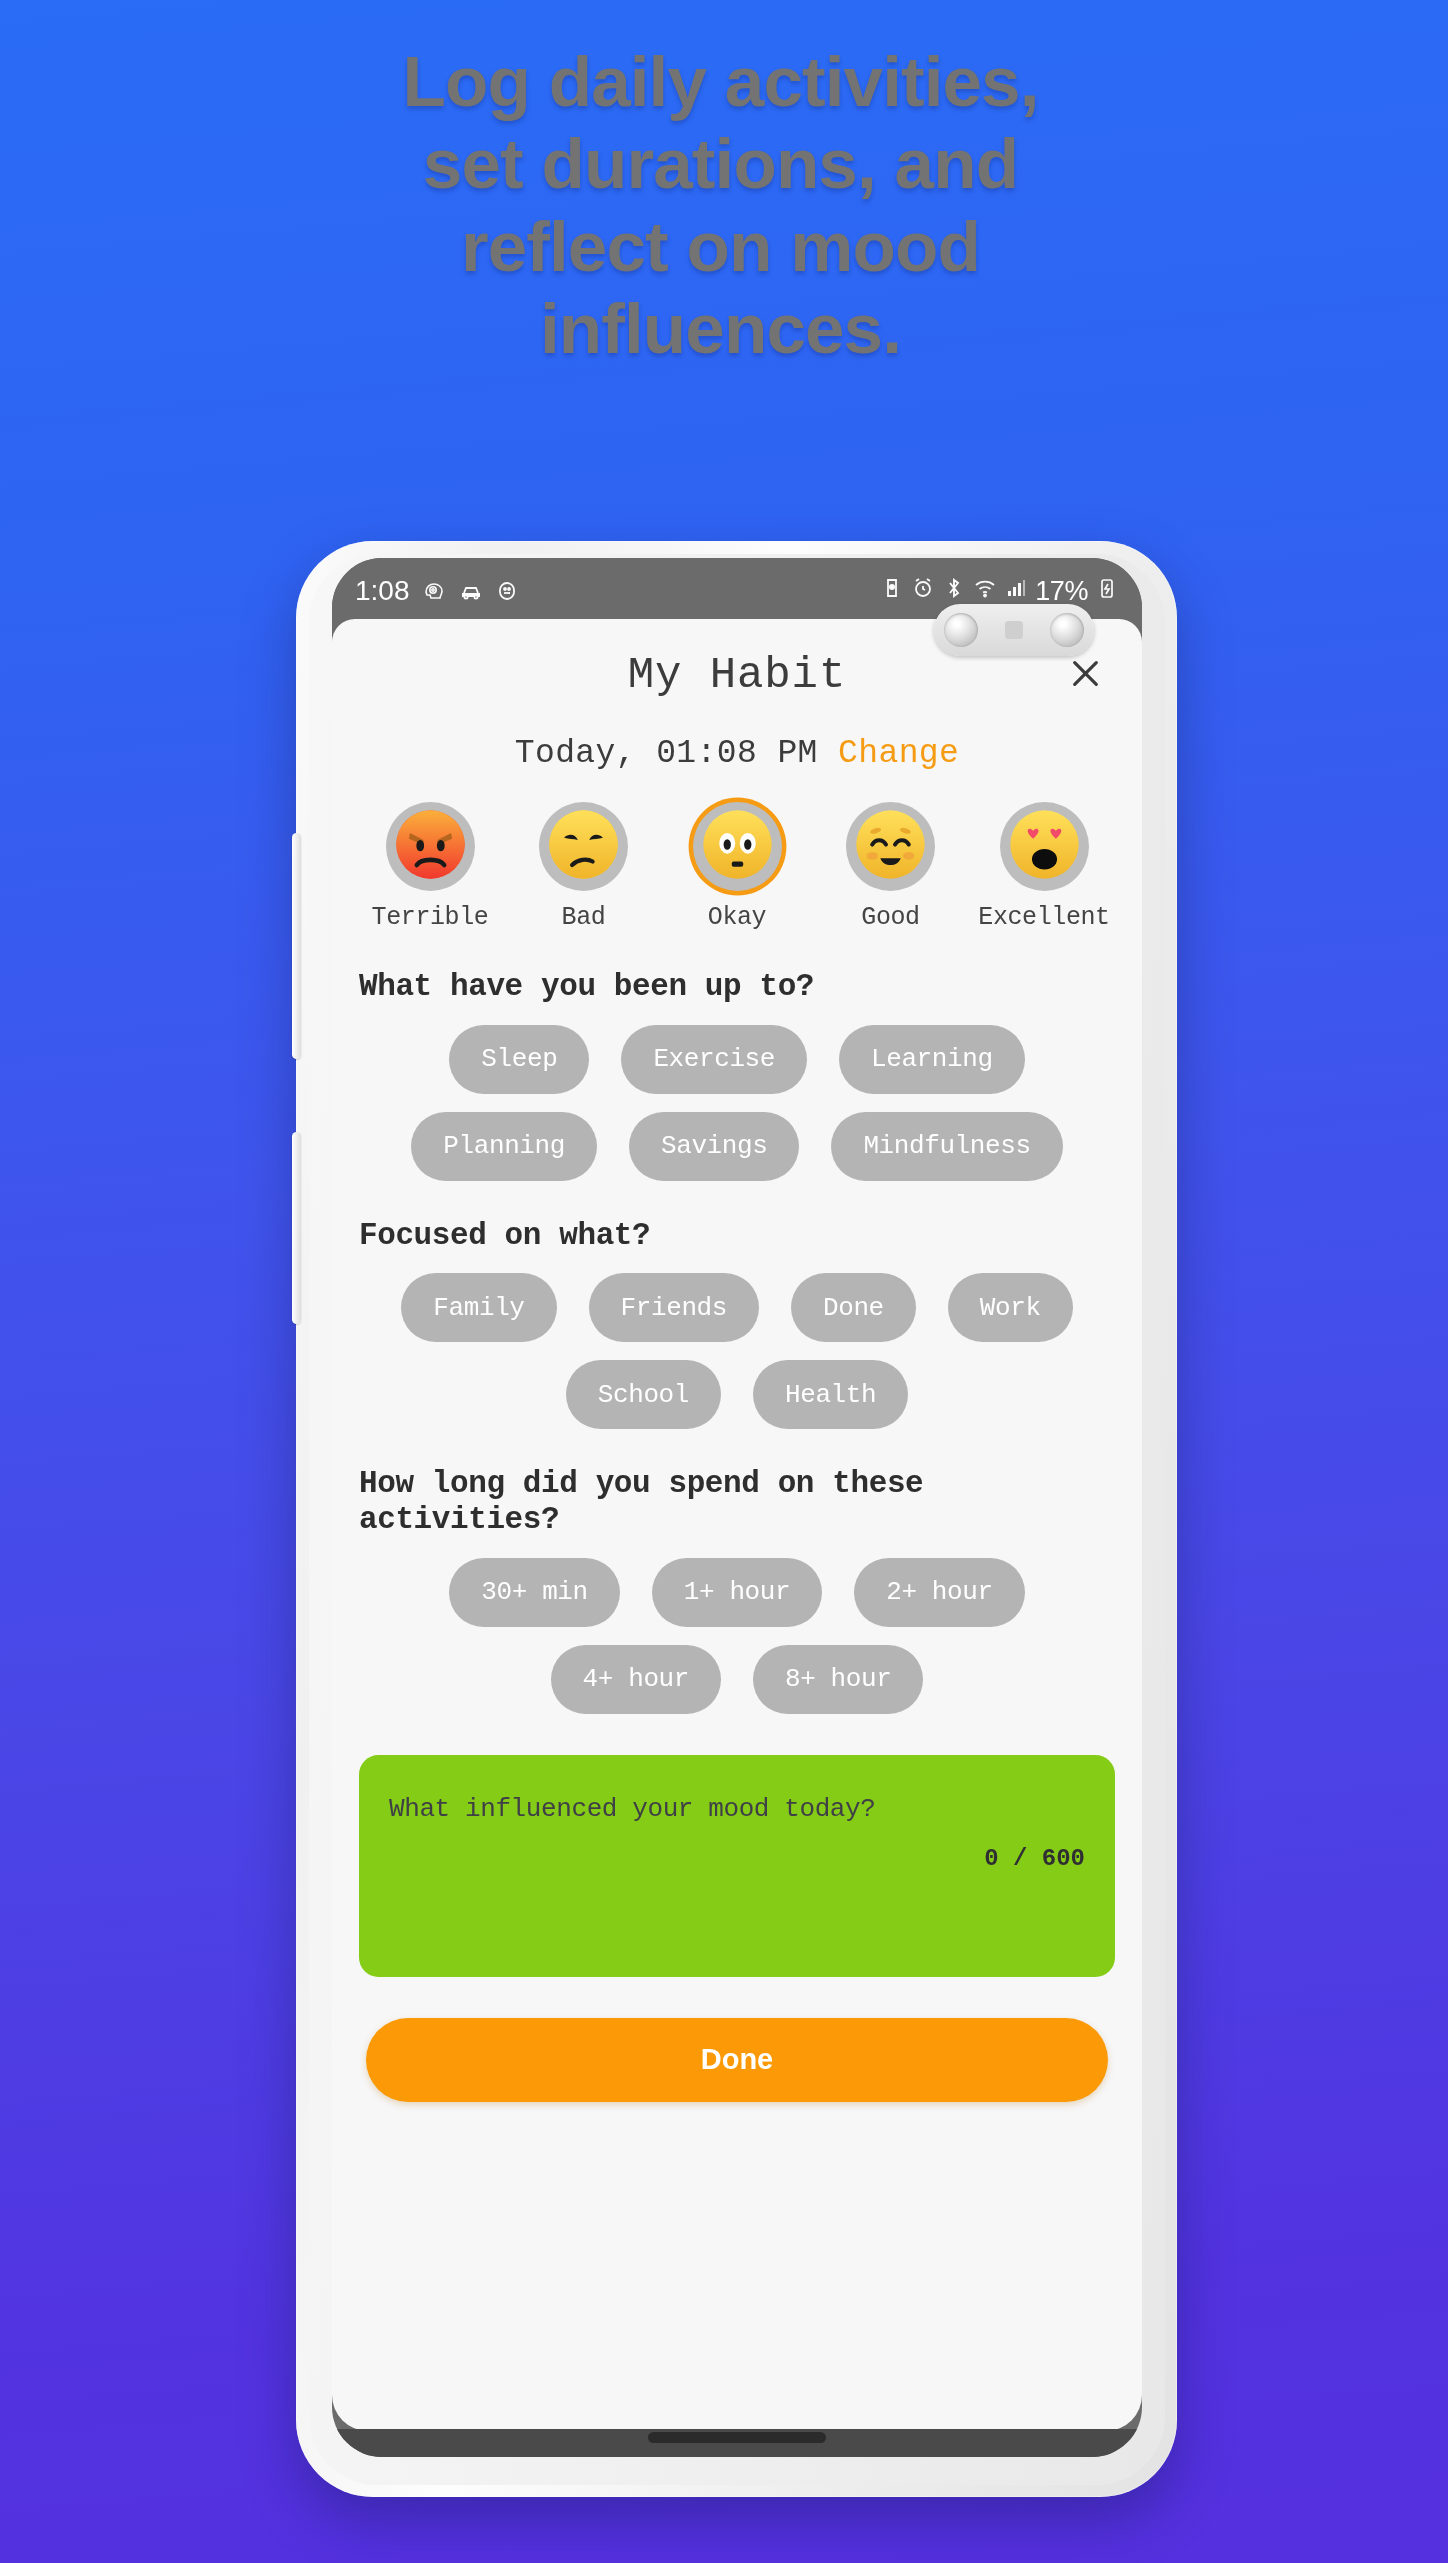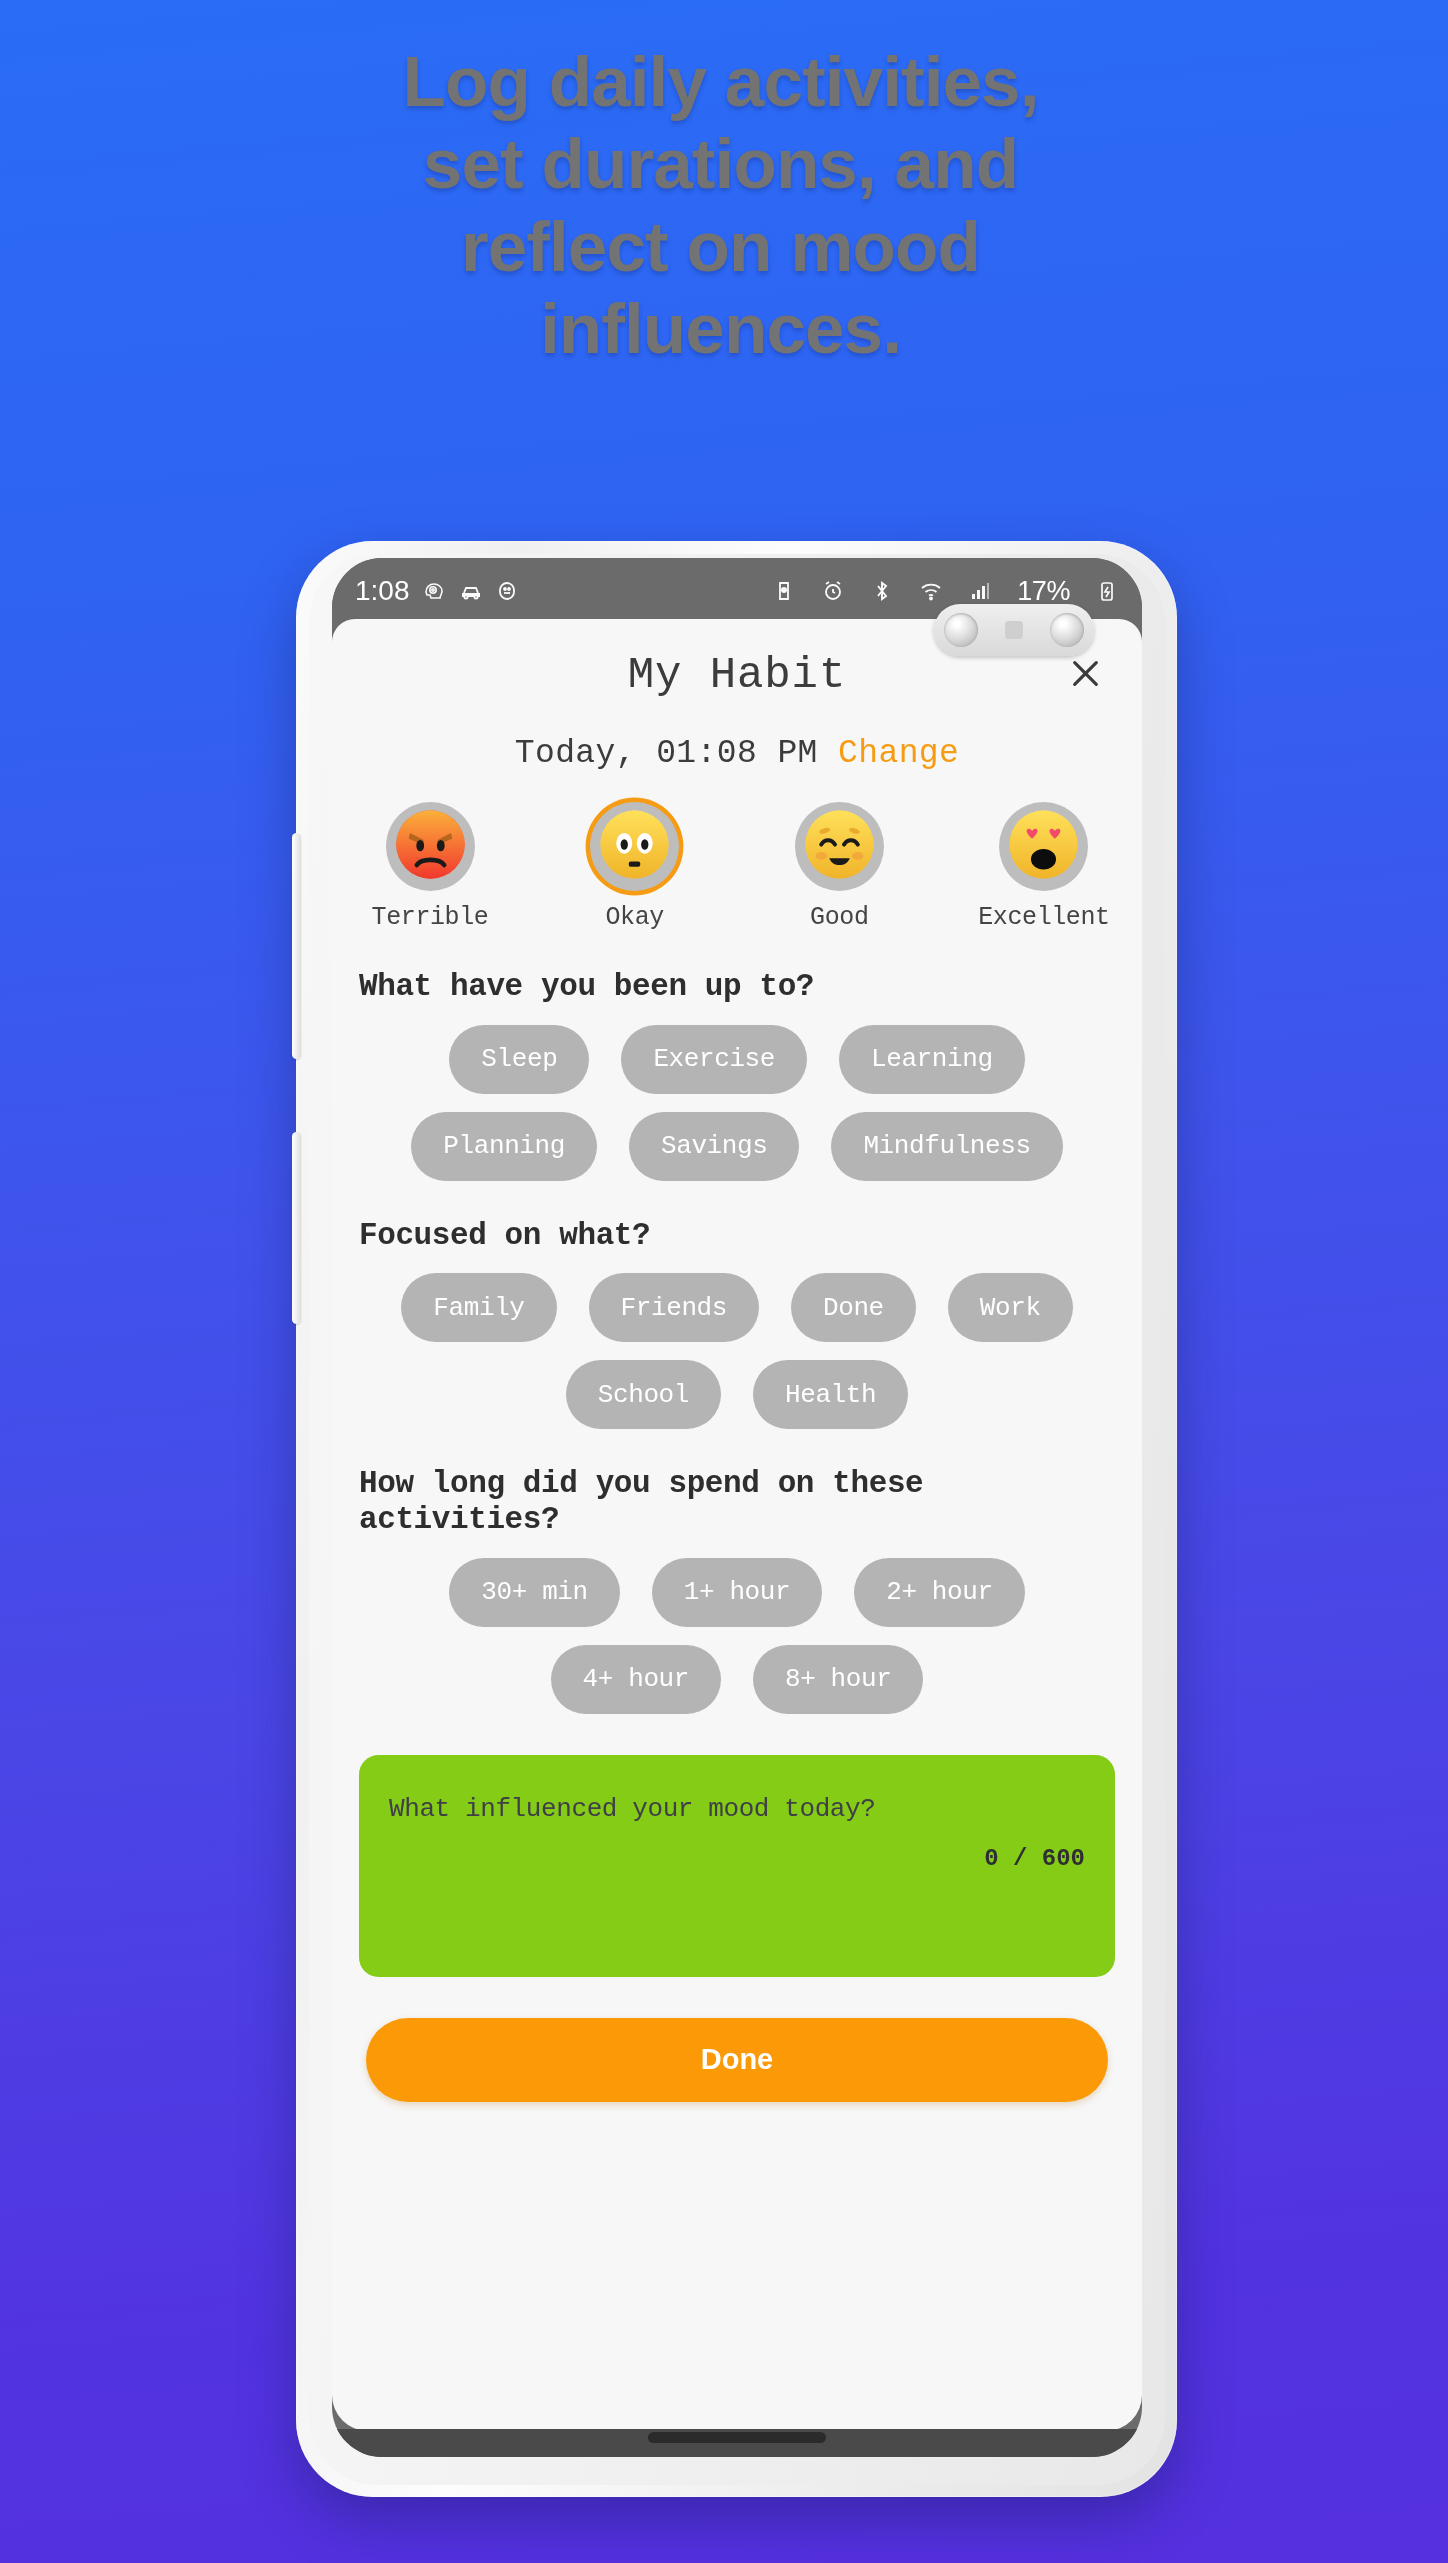--- a/index.html
+++ b/index.html
@@ -51,21 +51,21 @@
   }
 
   
   .statusbar {
     position:absolute; top:0; left:0; width:810px; height:66px;
     background:#6b6b6b; color:#fff;
     display:flex; align-items:center; padding:0 23px;
     font-size:28px; font-family:"Liberation Sans", sans-serif;
   }
   .sb-left { display:flex; align-items:center; gap:12.5px; }
-  .sb-right { margin-left:auto; display:flex; align-items:center; gap:25px; }
+  .sb-right { margin-left:auto; display:flex; gap:7px; }
   .sb-icon { display:inline-flex; width:24px; height:24px; opacity:.97; }
   .sb-icon svg { width:100%; height:100%; }
   .sb-batt { font-size:27px; letter-spacing:-0.4px; }
 
   
   .camera-module {
     position:absolute; top:46px; right:48px;
     width:160px; height:52px; border-radius:27px;
     background:linear-gradient(180deg,#efefef,#d9d9d9);
     box-shadow:0 1.8px 4.4px rgba(0,0,0,.22);
@@ -309,20 +309,40 @@
                 <path d="M50 22L38 28l1 4 12-5z" fill="#b5651d"></path>
                 <ellipse cx="23" cy="33" rx="3.4" ry="5" fill="#1a1a1a"></ellipse>
                 <ellipse cx="41" cy="33" rx="3.4" ry="5" fill="#1a1a1a"></ellipse>
                 <path d="M20 50c4-6 20-6 24 0" stroke="#1a1a1a" stroke-width="4" fill="none" stroke-linecap="round"></path>
               </svg>
             </span>
           </div>
           <div class="mood-label">Terrible</div>
         </div>
 
+        <div class="mood">
+          <div class="mood-circle">
+            <span>
+              <svg viewBox="0 0 64 64">
+                <circle cx="32" cy="32" r="30" fill="#f7cf3f"></circle>
+                <circle cx="32" cy="32" r="30" fill="url(#bg)"></circle>
+                <defs>
+                    <linearGradient id="bg" x1="0" y1="0" x2="0" y2="1">
+                  <stop offset="0%" stop-color="#ffe05a"></stop>
+                      <stop offset="100%" stop-color="#f0b429"></stop>
+                </linearGradient>
+                  </defs>
+                <path d="M15 26c4-4 10-3 12 2-4-1-8-1-12-2z" fill="#1a1a1a"></path>
+                <path d="M49 26c-4-4-10-3-12 2 4-1 8-1 12-2z" fill="#1a1a1a"></path>
+                <path d="M22 50c5-5 13-6 18-3" stroke="#1a1a1a" stroke-width="3.6" fill="none" stroke-linecap="round"></path>
+              </svg>
+            </span>
+          </div>
+          <div class="mood-label">Bad</div>
+        </div>
 
         <div class="mood selected">
           <div class="mood-circle">
             <span>
               <svg viewBox="0 0 64 64">
                 <circle cx="32" cy="32" r="30" fill="url(#og)"></circle>
                 <defs>
                     <linearGradient id="og" x1="0" y1="0" x2="0" y2="1">
                   <stop offset="0%" stop-color="#ffe05a"></stop>
                       <stop offset="100%" stop-color="#f0b429"></stop>

